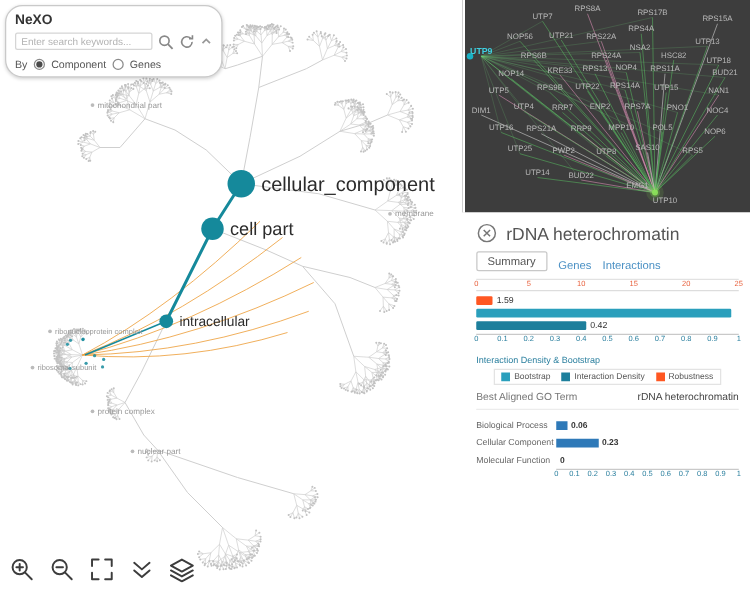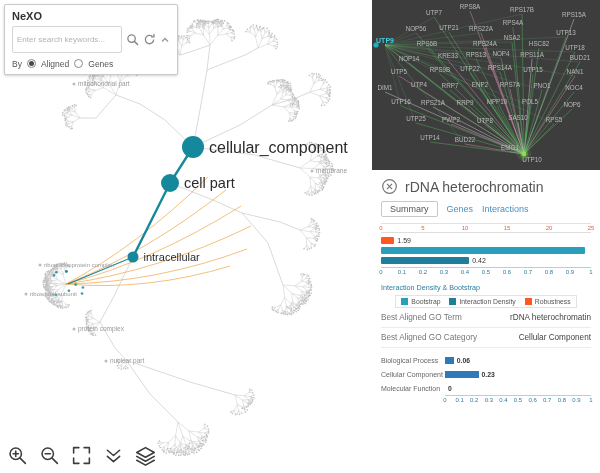--- a/index.html
+++ b/index.html
@@ -5,45 +5,45 @@
   *{margin:0;padding:0;box-sizing:border-box}
   html,body{width:600px;height:473px;overflow:hidden;font-family:"Liberation Sans",sans-serif;background:#fff}
   body{position:relative}
 
   
   #tree-area{position:absolute;left:0;top:0;width:370px;height:473px;background:#fff}
   #tree-svg{position:absolute;left:0;top:0}
   #tree-svg text{font-family:"Liberation Sans",sans-serif}
 
   
-  #search-card{position:absolute;left:4px;top:4px;width:174px;background:#fff;border:1px solid #c9c9c9;border-radius:2px;box-shadow:0 1px 3px rgba(0,0,0,.18);padding:5px 7px;z-index:5}
+  #search-card{position:absolute;left:4px;top:4px;width:174px;background:#fff;border:1px solid #c9c9c9;border-radius:14px;box-shadow:0 1px 3px rgba(0,0,0,.18);padding:5px 7px;z-index:5}
   .sc-title{font-size:11px;font-weight:bold;color:#333;margin-bottom:4px}
   .sc-row{display:flex;align-items:center;gap:4px}
-  .sc-input{flex:1;min-width:0;height:27px;border:1px solid #d5d5d5;border-radius:2px;font-size:8px;padding:0 4px;color:#444;outline:none}
+  .sc-input{flex:1;min-width:0;height:14px;border:1px solid #d5d5d5;border-radius:2px;font-size:8px;padding:0 4px;color:#444;outline:none}
   .sc-input::placeholder{color:#b3b3b3}
   .sc-icon{display:inline-flex;cursor:pointer}
-  .sc-row2{display:flex;align-items:flex-start;gap:5px;margin-top:6px;font-size:8.5px;color:#555}
+  .sc-row2{display:flex;align-items:center;gap:5px;margin-top:6px;font-size:8.5px;color:#555}
   .radio{width:9px;height:9px;border:1px solid #8a8a8a;border-radius:50%;display:inline-flex;align-items:center;justify-content:center;cursor:pointer}
   .radio.sel::after{content:"";width:5px;height:5px;border-radius:50%;background:#4a4a4a}
 
   
   #toolbar{position:absolute;left:6px;bottom:6px;display:flex;gap:9px;align-items:center;z-index:5}
   .tool-btn{width:23px;height:23px;display:flex;align-items:center;justify-content:center;cursor:pointer}
   .tool-btn svg{stroke:#3d3d3d;fill:none;stroke-width:1.8;stroke-linecap:round;stroke-linejoin:round}
 
   
   #network-panel{position:absolute;left:370px;top:0;width:230px;height:170px;background:#3d3d3d;border-left:2px solid #fff}
   #net-svg text{font-family:"Liberation Sans",sans-serif}
 
   
   #detail-panel{position:absolute;left:370px;top:170px;width:230px;height:303px;background:#fff;border-left:2px solid #fff;padding:5px 9px;overflow:hidden}
   .d-header{display:flex;align-items:center;gap:7px;padding:3px 0 5px}
   .close-icon{display:inline-flex;cursor:pointer}
   .d-title{font-size:14px;color:#555}
-  .tabs{display:flex;gap:9px;align-items:center;border-bottom:1px solid #e2e2e2;padding:1px 0 6px}
+  .tabs{display:flex;gap:9px;align-items:flex-end;border-bottom:1px solid #e2e2e2;padding:1px 0 6px}
   .tab{font-size:9px;color:#4a90c4;cursor:pointer}
   .tab.active{color:#555;border:1px solid #c8c8c8;border-radius:2px;padding:2px 8px}
   .uid-line{font-size:10.5px;color:#8a8a8a;margin-top:7px}
   .section-h{font-size:10.5px;color:#8a8a8a;margin:8px 0 3px}
   .axis{position:relative;height:9px;font-size:6px}
   .axis span{position:absolute;transform:translateX(-50%);white-space:nowrap}
   .axis-top{border-bottom:1px solid #ddd}
   .axis-top span{bottom:1px;color:#e8603c}
   .axis-bottom{border-top:1px solid #c9c9c9}
   .axis-bottom span{top:1px;color:#2a7f9e}
@@ -167,21 +167,21 @@
       </span>
       <span class="sc-icon">
         <svg width="10" height="10" viewBox="0 0 10 10">
             <path d="M2 6.5 5 3.5 8 6.5" fill="none" stroke="#999" stroke-width="1.4"></path>
           </svg>
       </span>
     </div>
     <div class="sc-row2">
       <span>By</span>
       <span class="radio sel"></span>
-      <span>Aligned</span>
+      <span>Component</span>
       <span class="radio"></span>
       <span>Genes</span>
     </div>
   </div>
 
   <div id="toolbar">
     <span class="tool-btn">
       <svg width="21" height="21" viewBox="0 0 24 24">
           <circle cx="10" cy="10" r="6.5"></circle>
           <line x1="15" y1="15" x2="21" y2="21"></line>
@@ -426,24 +426,20 @@
         </span>
       </div>
   </div>
 
 
   <div id="go-table">
     <div class="go-row">
       <span class="go-label">Best Aligned GO Term</span>
       <span class="go-val">rDNA heterochromatin</span>
     </div>
-    <div class="go-row">
-      <span class="go-label">Best Aligned GO Category</span>
-      <span class="go-val">Cellular Component</span>
-    </div>
   </div>
 
   <div id="align-chart">
       <div class="ac-row">
         <span class="ac-label">Biological Process</span>
         <span class="ac-plot">
           <span class="ac-bar" style="width: 6%; background: rgb(46, 121, 184);"></span>
           <span class="ac-val">0.06</span>
         </span>
       </div>

